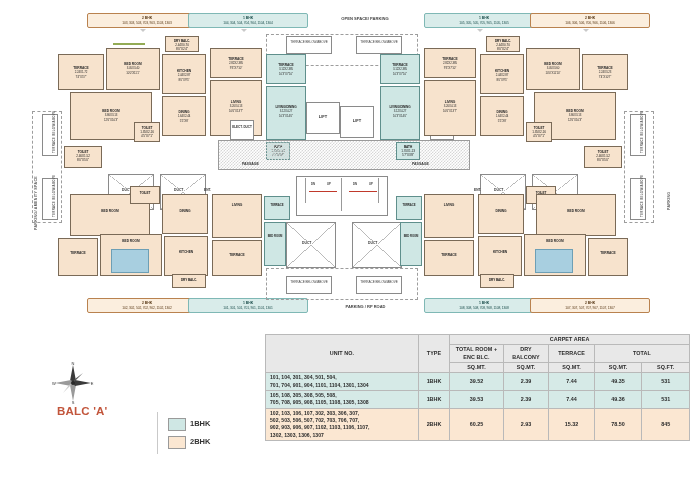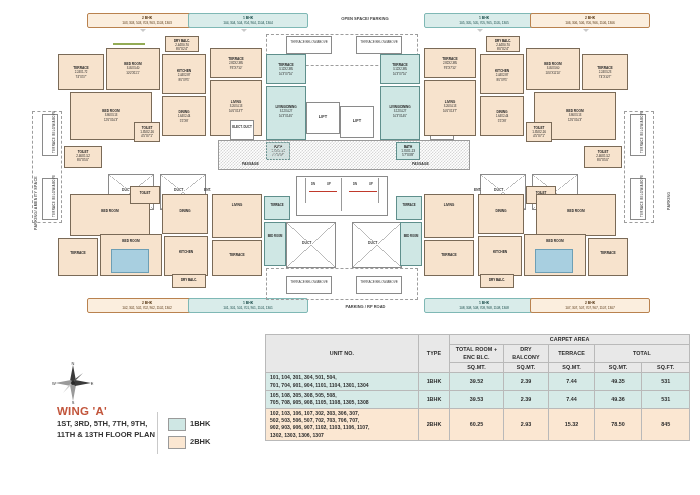--- a/index.html
+++ b/index.html
@@ -491,25 +491,21 @@
     <polygon points="11,31 19,23 21,21 17,23" fill="#c9c9c9"></polygon>
     <circle cx="21" cy="21" r="2" fill="#2a2a2a"></circle>
     <text x="21" y="3" font-size="4" text-anchor="middle" fill="#333" font-family="Liberation Sans, sans-serif">N</text>
     <text x="21" y="42" font-size="4" text-anchor="middle" fill="#333" font-family="Liberation Sans, sans-serif">S</text>
     <text x="40" y="23" font-size="4" text-anchor="middle" fill="#333" font-family="Liberation Sans, sans-serif">E</text>
     <text x="2" y="23" font-size="4" text-anchor="middle" fill="#333" font-family="Liberation Sans, sans-serif">W</text>
   </svg>
 </div>
 
 <div id="wing">
-  <div class="w">WING 'A'</div>
-  <div class="s">
-    <span>1ST, 3RD, 5TH, 7TH, 9TH,</span><br>
-    <span>11TH &amp; 13TH FLOOR PLAN</span>
-  </div>
+  <div class="w">BALC 'A'</div>
 </div>
 
 <div class="vdiv" style="left:157px;top:412px;height:42px;"></div>
 
 <div class="legbox" style="left:168px;top:418px;background:#cfe7e4;"></div>
 <div class="leglabel" style="left:190px;top:419px;">1BHK</div>
 <div class="legbox" style="left:168px;top:436px;background:#fbe7d2;"></div>
 <div class="leglabel" style="left:190px;top:437px;">2BHK</div>
 
 <div id="tbl">

